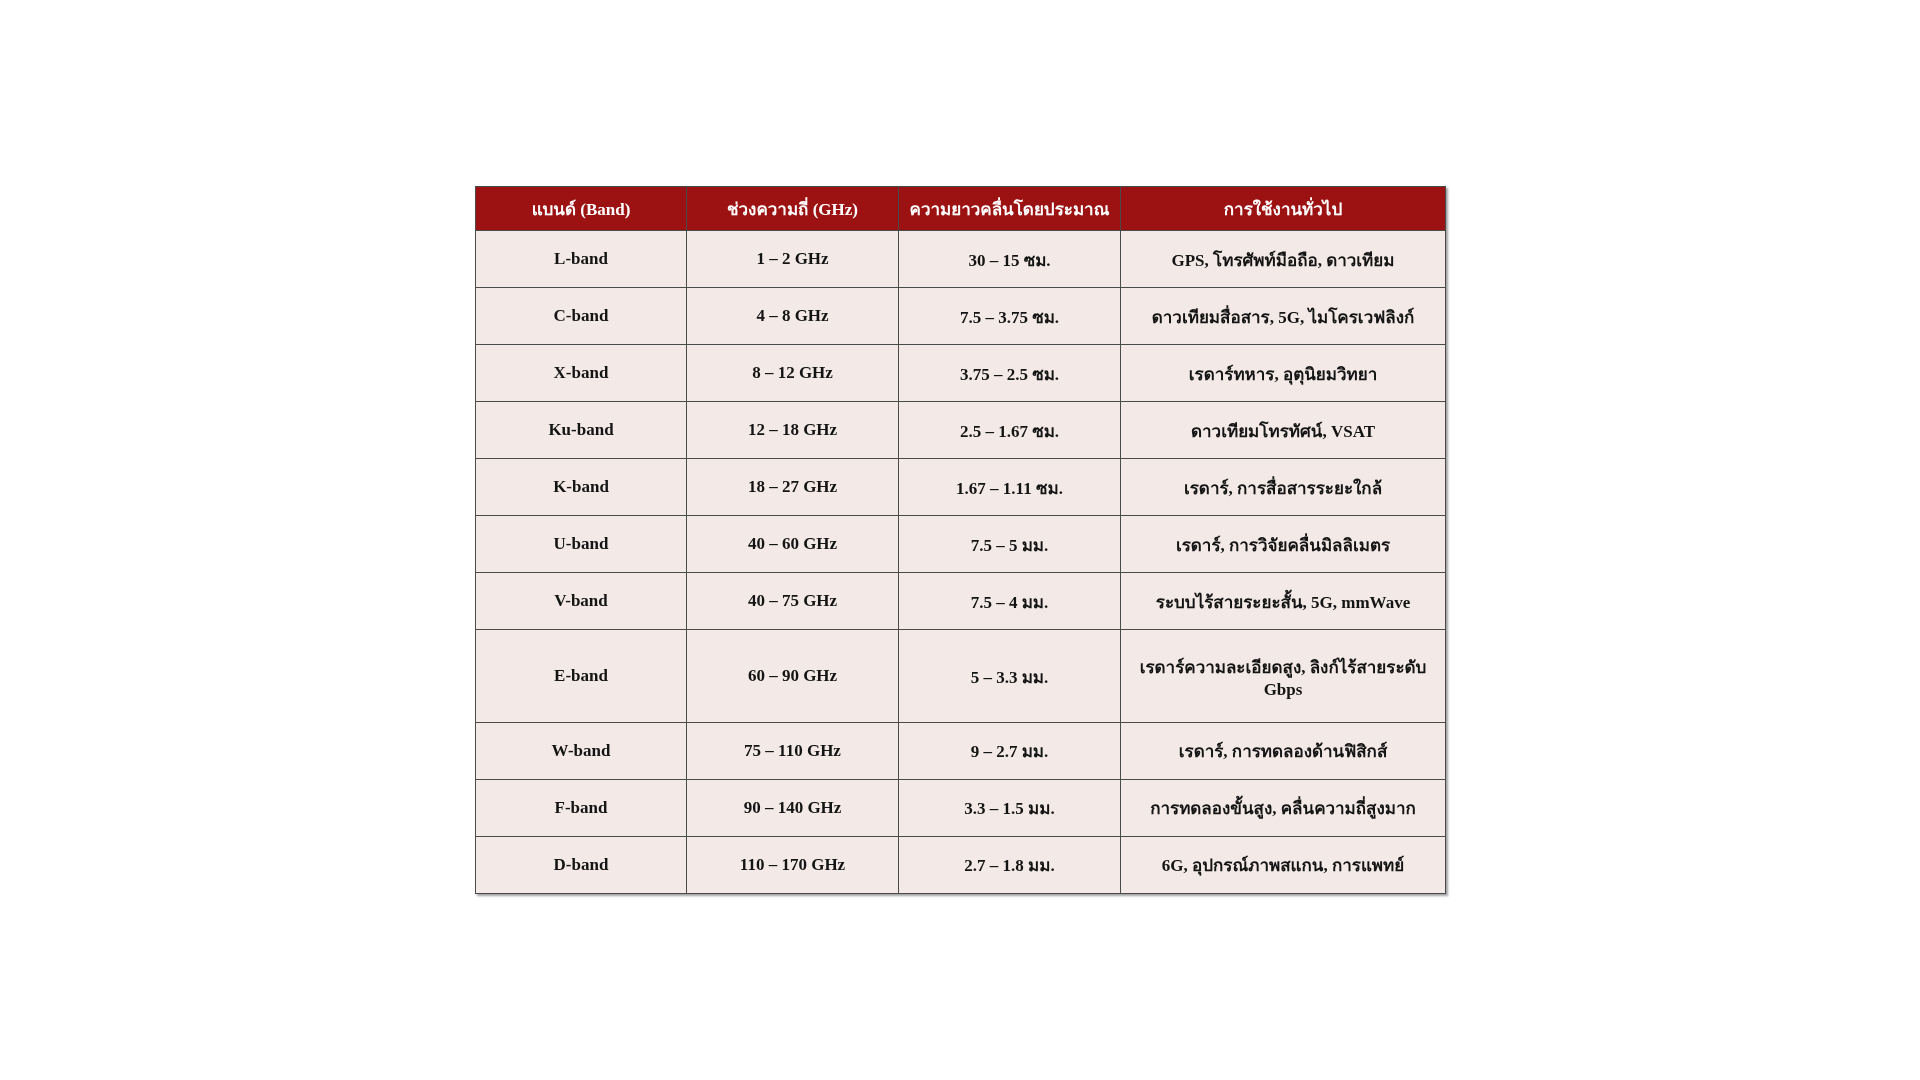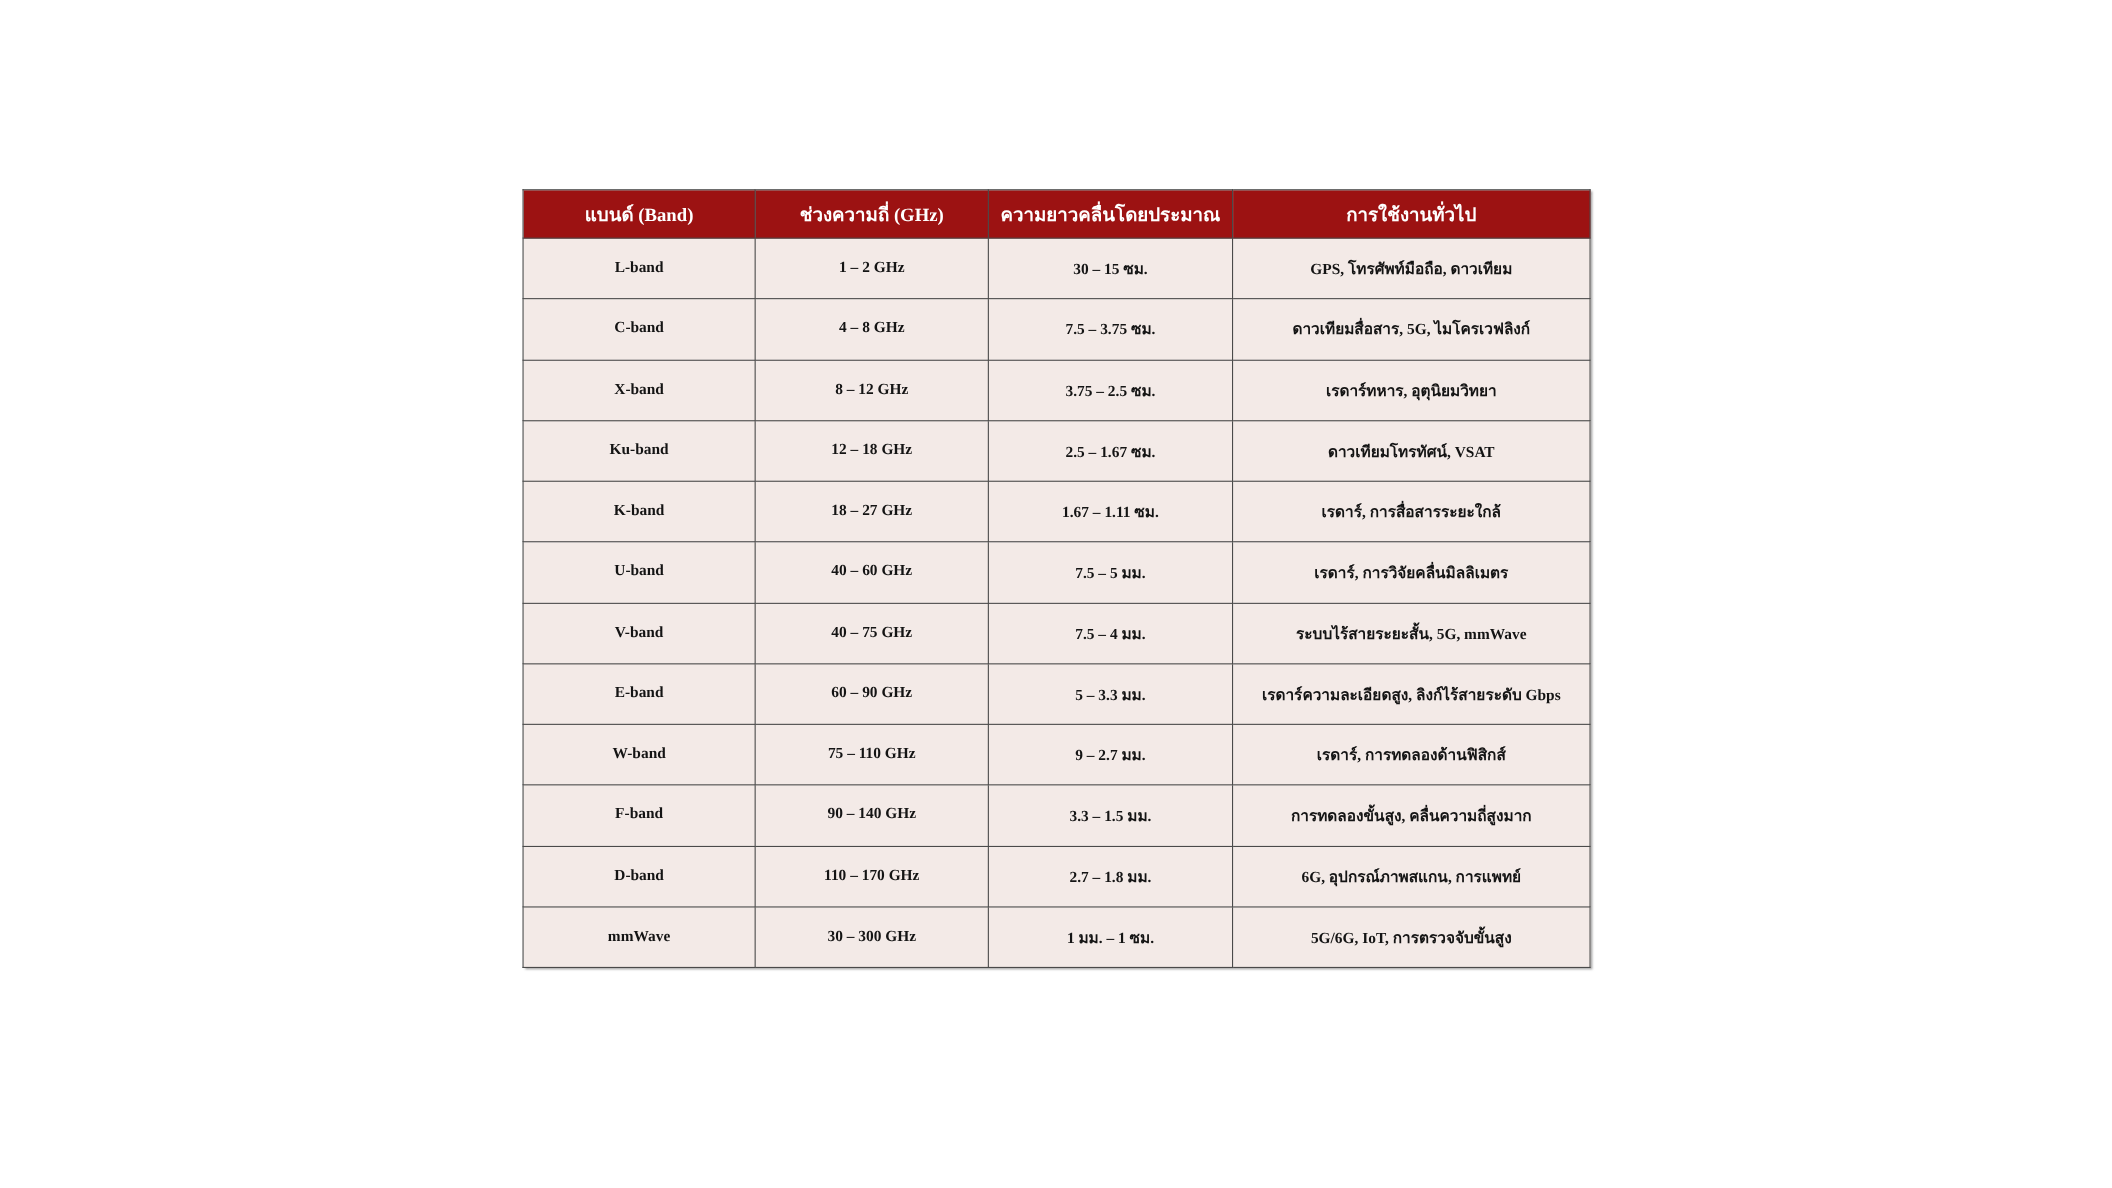--- a/index.html
+++ b/index.html
@@ -14,21 +14,21 @@
   html,body{margin:0;padding:0;}
   body{
     width:1920px;height:1080px;
     background:var(--page-bg);
     overflow:hidden;
     font-family:"Liberation Serif","DejaVu Serif",serif;
     position:relative;
   }
   .band-table-wrap{
     position:absolute;
-    left:475px;top:172px;
+    left:475px;top:186px;
     width:894px;height:708px;
   }
   table.band-table{
     width:100%;height:100%;
     border-collapse:collapse;
     table-layout:fixed;
     box-shadow:2px 2px 2px rgba(110,110,110,.65);
   }
   table.band-table th,
   table.band-table td{
@@ -40,21 +40,21 @@
   }
   table.band-table th{
     background:var(--header-bg);
     color:var(--header-text);
     font-size:17px;
     height:44px;
   }
   table.band-table td{
     background:var(--row-bg);
     color:var(--cell-text);
-    font-size:14px;
+    font-size:17px;
   }
   col.c1{width:211px;} col.c2{width:212px;} col.c3{width:222px;} col.c4{width:325px;}
 </style>
 </head>
 <body>
 
 <div class="band-table-wrap">
   <table class="band-table">
     <colgroup>
       <col class="c1">
@@ -130,21 +130,15 @@
           <td>90 – 140 GHz</td>
           <td>3.3 – 1.5 มม.</td>
           <td>การทดลองขั้นสูง, คลื่นความถี่สูงมาก</td>
         </tr>
         <tr>
           <td>D-band</td>
           <td>110 – 170 GHz</td>
           <td>2.7 – 1.8 มม.</td>
           <td>6G, อุปกรณ์ภาพสแกน, การแพทย์</td>
         </tr>
-        <tr>
-          <td>mmWave</td>
-          <td>30 – 300 GHz</td>
-          <td>1 มม. – 1 ซม.</td>
-          <td>5G/6G, IoT, การตรวจจับขั้นสูง</td>
-        </tr>
       </tbody>
   </table>
 </div>
 
 </body></html>

